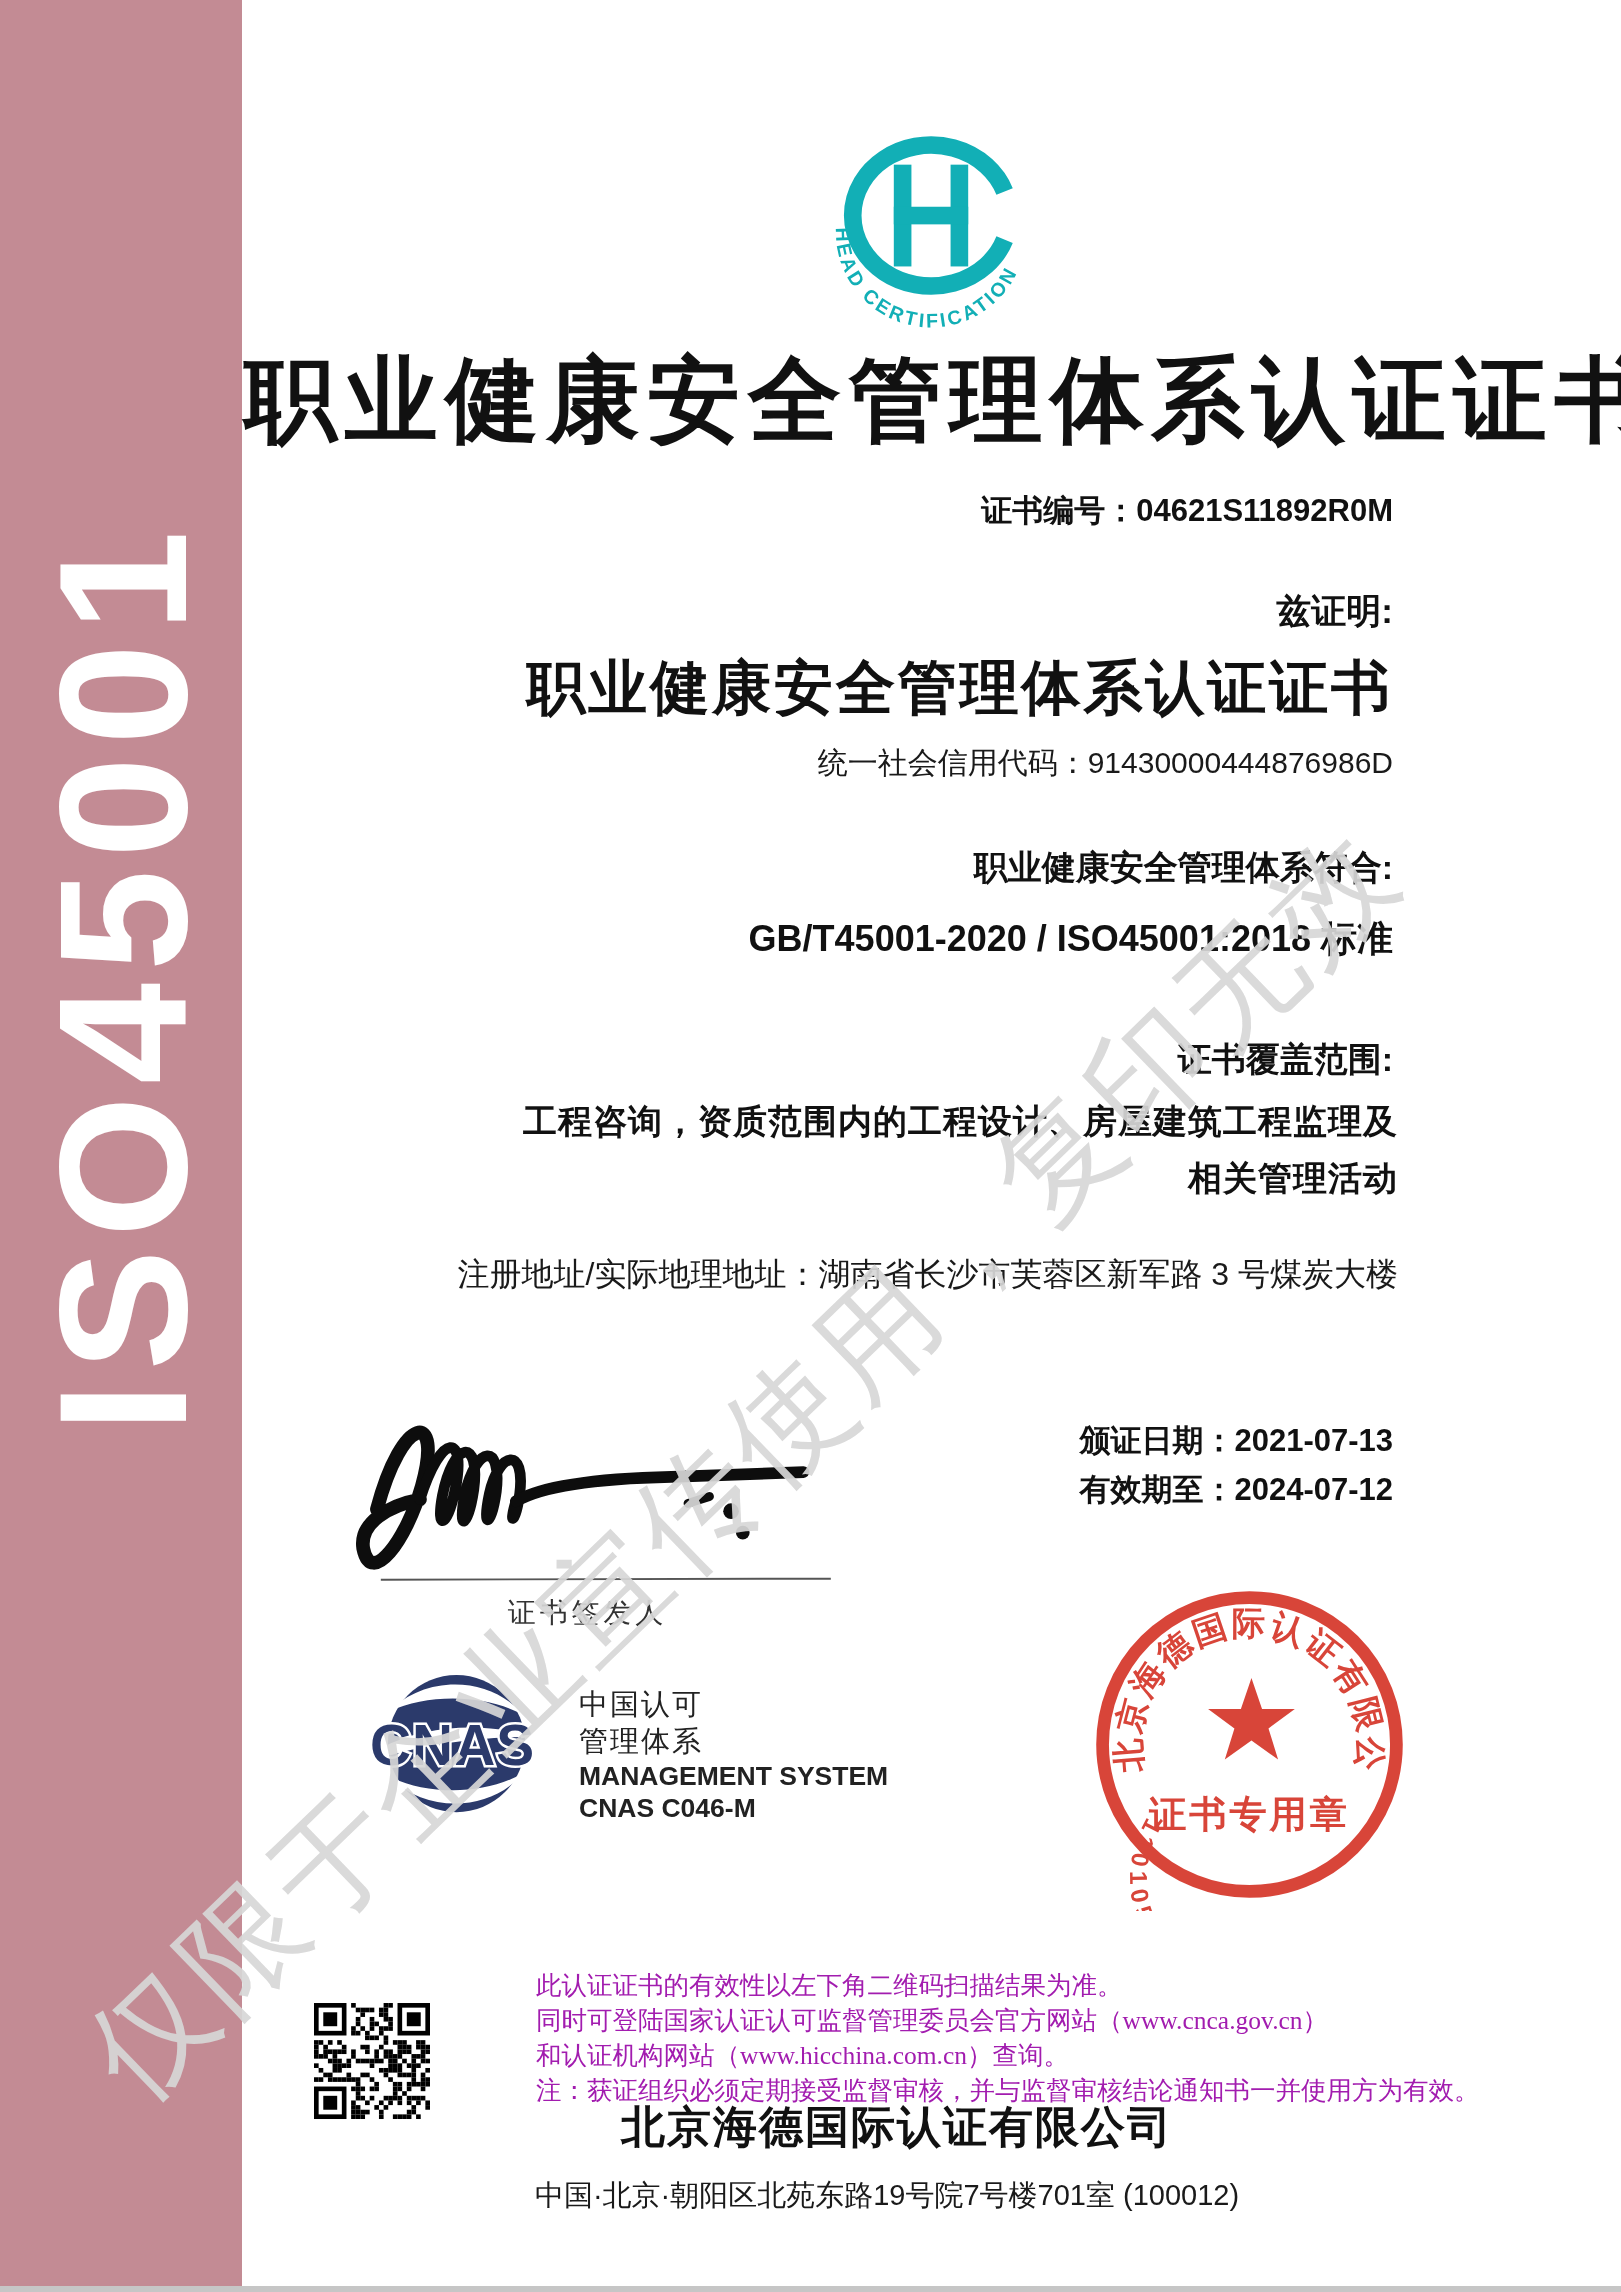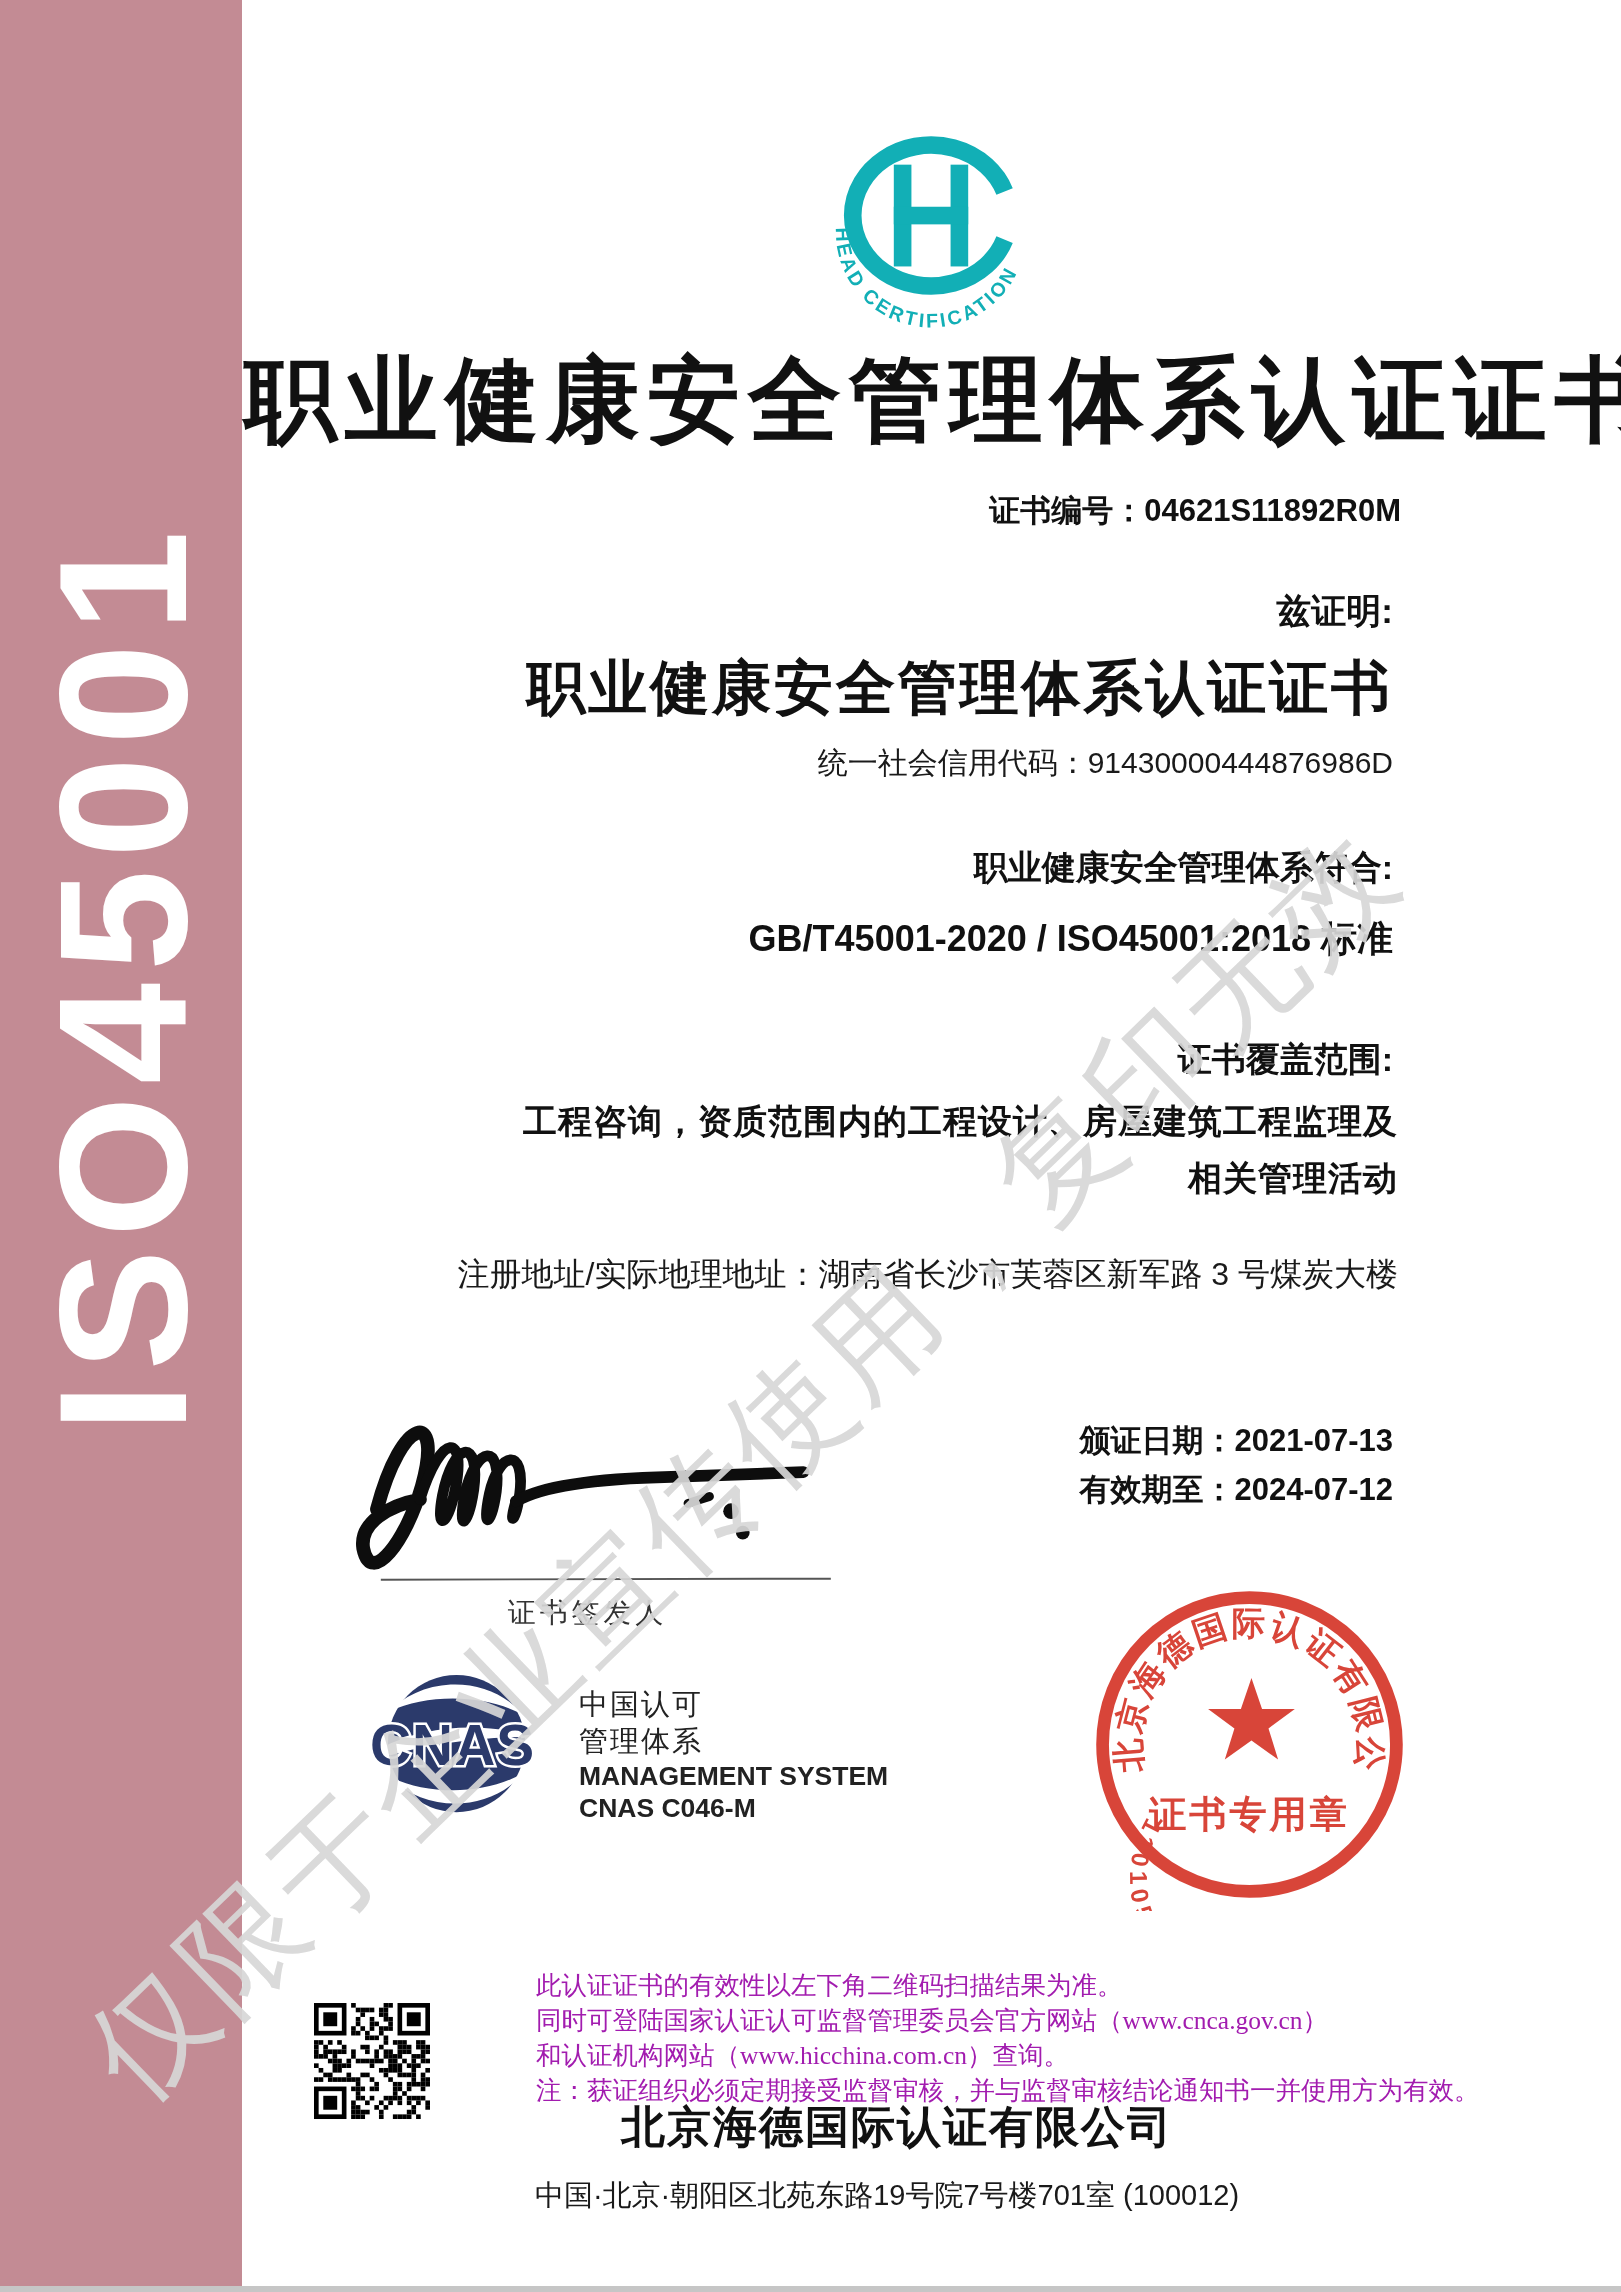--- a/index.html
+++ b/index.html
@@ -4,21 +4,21 @@
 <style>
   html,body{margin:0;padding:0;}
   body{width:1621px;height:2293px;position:relative;background:#ffffff;
        font-family:"Liberation Sans",sans-serif;overflow:hidden;}
   .abs{position:absolute;}
   .band{left:0;top:0;width:242px;height:2286px;background:#c38b94;}
   .band-label{left:29px;top:1433px;transform:rotate(-90deg);transform-origin:0 0;
     font-size:182px;line-height:188px;font-weight:bold;color:#ffffff;letter-spacing:11.8px;white-space:nowrap;}
   .title{left:218px;top:338px;width:1215px;text-align:center;font-size:93px;font-weight:900;
     color:#111;letter-spacing:7.8px;white-space:nowrap;margin-left:26px;}
-  .certno{right:220px;top:490px;font-size:31px;font-weight:bold;color:#111;}
+  .certno{right:228px;top:490px;font-size:31px;font-weight:bold;color:#111;}
   .attest{right:228px;top:588px;font-size:35px;font-weight:bold;color:#111;}
   .company{right:228px;top:649px;font-size:59px;font-weight:bold;color:#111;letter-spacing:2.9px;white-space:nowrap;}
   .creditcode{right:228px;top:743px;font-size:30px;font-weight:500;color:#1a1a1a;}
   .sysline{right:228px;top:845px;font-size:34px;font-weight:bold;color:#111;}
   .stdline{right:228px;top:915px;font-size:36px;font-weight:bold;color:#111;}
   .scopelabel{right:228px;top:1037px;font-size:34px;font-weight:bold;color:#111;}
   .scope{right:223px;top:1093px;width:1078px;text-align:right;font-size:34px;font-weight:bold;
     color:#111;letter-spacing:1px;line-height:57px;}
   .addr{right:223px;top:1253px;font-size:32px;font-weight:500;color:#1a1a1a;}
   .dates{right:228px;top:1416px;text-align:right;font-size:31px;font-weight:bold;color:#111;line-height:49px;}

